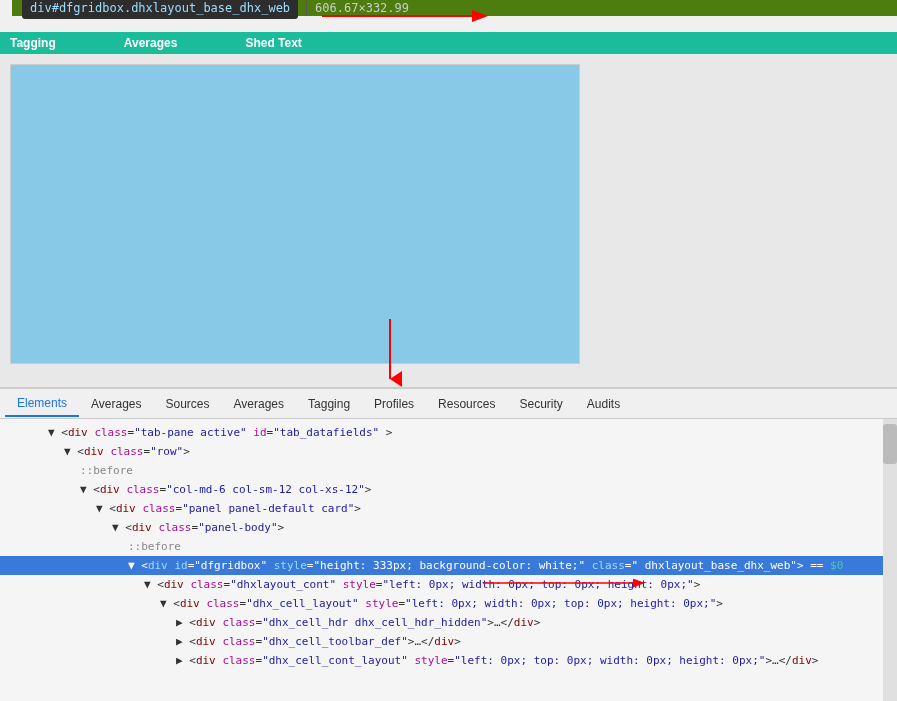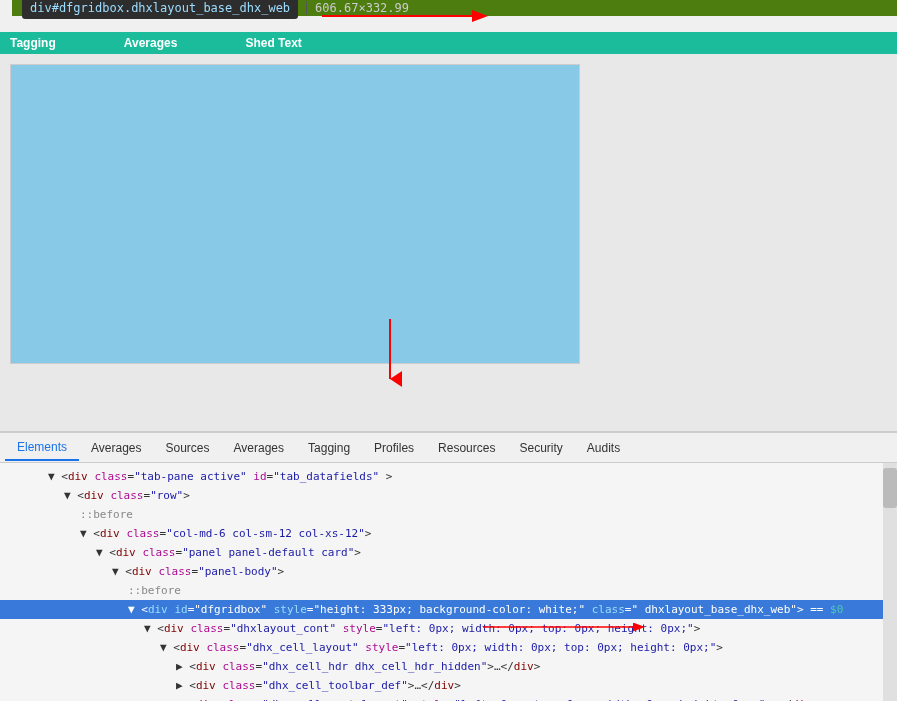--- a/index.html
+++ b/index.html
@@ -88,21 +88,21 @@
       color: #333;
       background: #f0f0f0;
     }
 
     
     .devtools-panel {
       background: #f5f5f5;
       border-top: 2px solid #ccc;
       display: flex;
       flex-direction: column;
-      height: 270px;
+      height: 314px;
     }
 
     
     .devtools-tabs {
       display: flex;
       align-items: center;
       background: #f0f0f0;
       border-bottom: 1px solid #ccc;
       padding: 0 5px;
       height: 30px;

